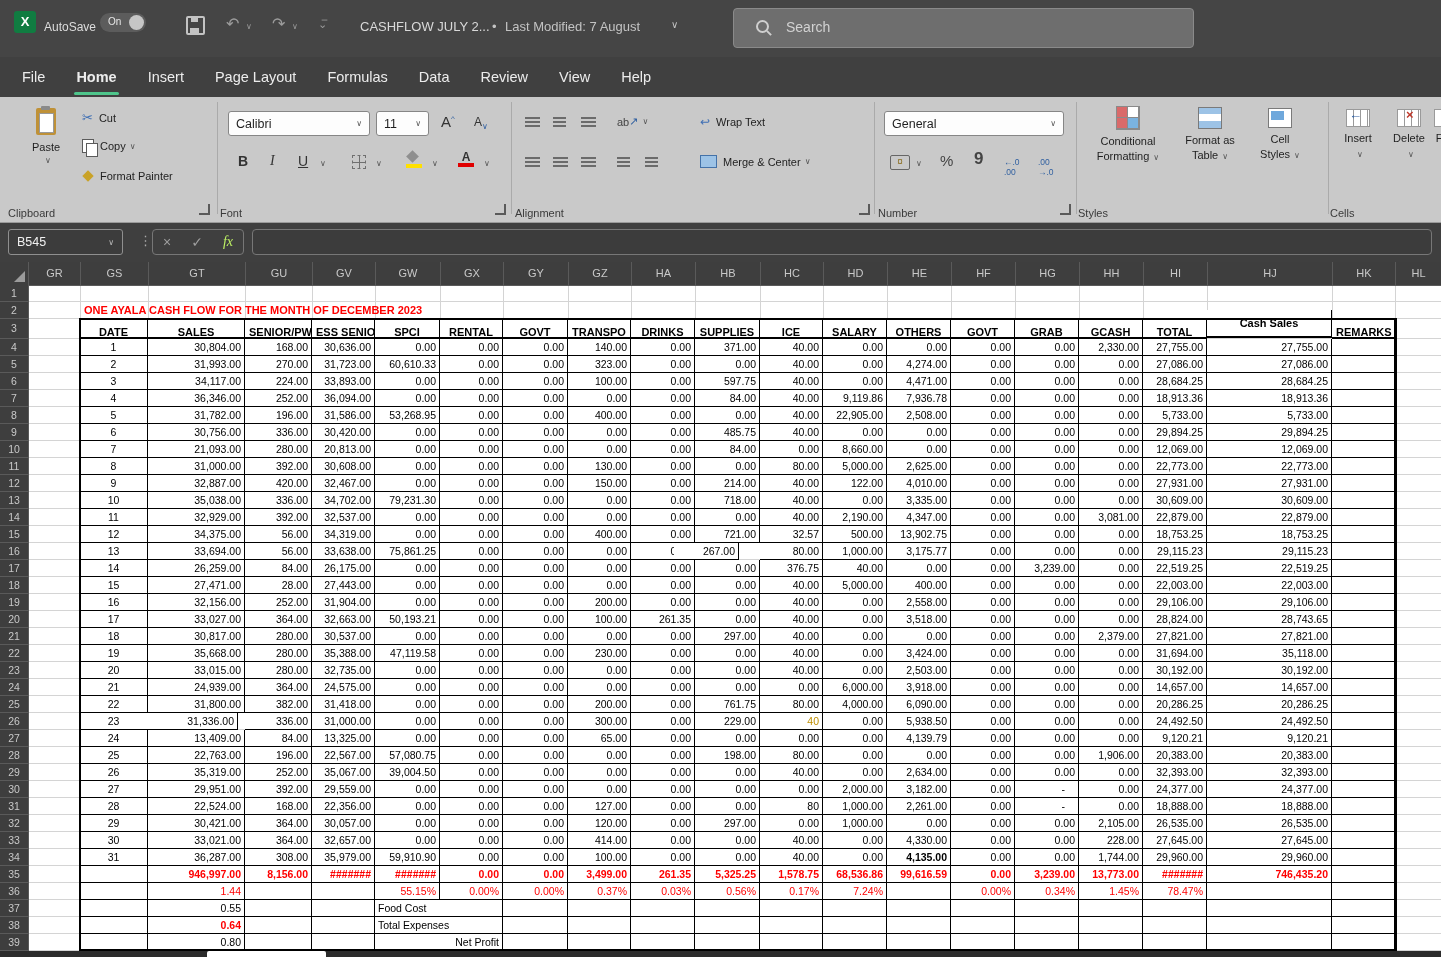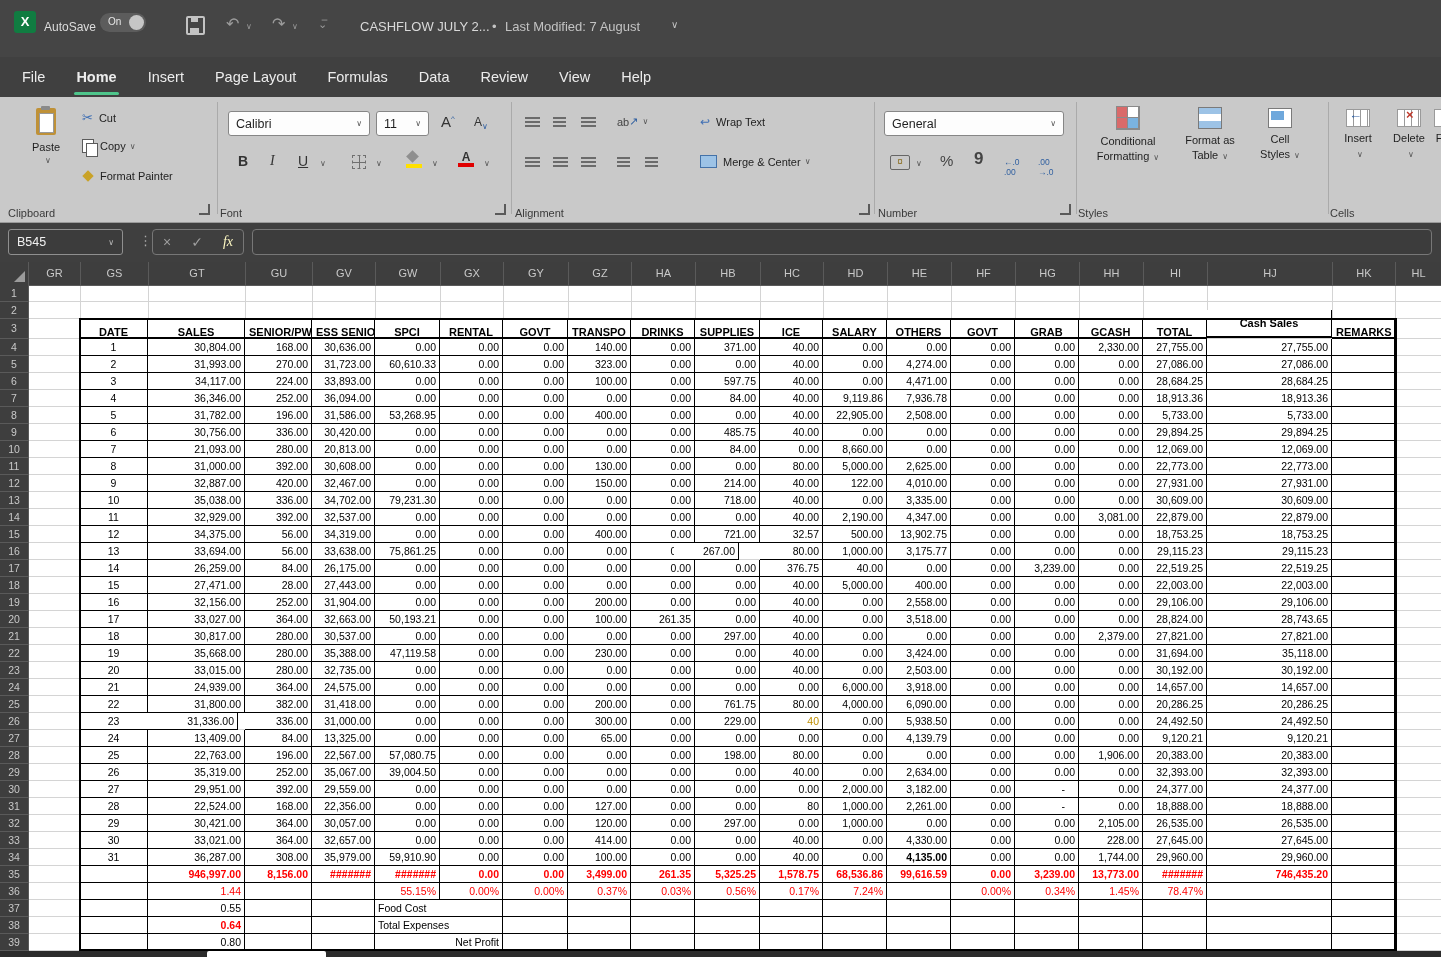--- a/index.html
+++ b/index.html
@@ -73,21 +73,21 @@
 .csi:before{content:"";position:absolute;left:2px;top:2px;width:13px;height:9px;background:#6fa8dc;}
 .grid4{position:relative;display:inline-block;width:22px;height:16px;border:1px solid #9a9a9a;background:repeating-linear-gradient(90deg,#fff 0 6px,#9a9a9a 6px 7px),repeating-linear-gradient(#fff 0 7px,#9a9a9a 7px 8px);}
 .ovl{position:absolute;left:2px;top:-3px;font-size:13px;font-weight:bold;}
 
 .fbar{position:absolute;left:0;top:223px;width:1441px;height:39px;background:#3f3f3f;}
 .nbox{position:absolute;left:8px;top:6px;width:115px;height:26px;background:#3c3c3c;border:1px solid #8f8f8f;border-radius:3px;color:#f0f0f0;font-size:12.5px;display:flex;align-items:center;justify-content:space-between;padding:0 8px;box-sizing:border-box;}
 .chd2{color:#b9b9b9;}
 .dots{position:absolute;left:139px;top:10px;color:#aaa;font-size:13px;}
 .fxgrp{position:absolute;left:152px;top:6px;width:92px;height:26px;border:1px solid #777;border-radius:4px;display:flex;align-items:center;justify-content:space-around;box-sizing:border-box;}
 .fxb{color:#9f9f9f;font-size:14px;}
-.fxb.fx{font-family:"Liberation Serif",serif;font-style:italic;color:#fef9c3;}
+.fxb.fx{font-family:"Liberation Serif",serif;font-style:italic;color:#bef264;}
 .finput{position:absolute;left:252px;top:6px;width:1180px;height:26px;background:#3c3c3c;border:1px solid #777;border-radius:4px;box-sizing:border-box;}
 
 #sheet{position:absolute;left:0;top:262px;width:1441px;height:689px;background:#fff;overflow:hidden;}
 .chd{box-sizing:border-box;color:#c9c9c9;font-size:11px;text-align:center;line-height:23px;border-left:1px solid #5a5a5a;background:#3e3e3e;}
 .rhd{box-sizing:border-box;color:#c9c9c9;font-size:10.5px;text-align:center;border-bottom:1px solid #5a5a5a;background:#3e3e3e;}
 .selall{box-sizing:border-box;background:#3e3e3e;}
 .selall:after{content:"";position:absolute;right:3px;bottom:3px;width:0;height:0;border-left:11px solid transparent;border-bottom:11px solid #9b9b9b;}
 .cel{box-sizing:border-box;background:#fff;border-right:1px solid #000;border-bottom:1px solid #000;font-size:10.5px;line-height:15px;color:#000;overflow:hidden;white-space:nowrap;padding:1px 3px 0 1px;}
 .num{text-align:right;}
 .ctr{text-align:center;padding-right:1px;}
@@ -119,20 +119,24 @@
     <div class="sv"></div>
     <span class="qat" style="left:226px;">↶</span>
     <span class="qch" style="left:246px;">∨</span>
     <span class="qat" style="left:272px;">↷</span>
     <span class="qch" style="left:292px;">∨</span>
     <span class="qat" style="left:318px;font-size:11px;top:18px;">⌄̅</span>
     <span class="doct">CASHFLOW  JULY 2...</span>
     <span class="modt" style="left:492px;">•</span>
     <span class="modt">Last Modified: 7 August</span>
     <span class="modt" style="left:671px;font-size:10px;">∨</span>
+    <div class="searchbox">
+      <span class="mag"></span>
+      <span class="stxt">Search</span>
+    </div>
   </div>
 
   <div class="menubar" id="menubar">
       <div class="mtab">File</div>
       <div class="mtab active">Home</div>
       <div class="mtab">Insert</div>
       <div class="mtab">Page Layout</div>
       <div class="mtab">Formulas</div>
       <div class="mtab">Data</div>
       <div class="mtab">Review</div>
@@ -409,20 +413,21 @@
       <div class="abs rhd" style="left:0;top:536px;width:28px;height:17px;line-height:16px;">31</div>
       <div class="abs rhd" style="left:0;top:553px;width:28px;height:17px;line-height:16px;">32</div>
       <div class="abs rhd" style="left:0;top:570px;width:28px;height:17px;line-height:16px;">33</div>
       <div class="abs rhd" style="left:0;top:587px;width:28px;height:17px;line-height:16px;">34</div>
       <div class="abs rhd" style="left:0;top:604px;width:28px;height:17px;line-height:16px;">35</div>
       <div class="abs rhd" style="left:0;top:621px;width:28px;height:17px;line-height:16px;">36</div>
       <div class="abs rhd" style="left:0;top:638px;width:28px;height:17px;line-height:16px;">37</div>
       <div class="abs rhd" style="left:0;top:655px;width:28px;height:17px;line-height:16px;">38</div>
       <div class="abs rhd" style="left:0;top:672px;width:28px;height:17px;line-height:16px;">39</div>
       <div class="abs" style="left:28px;top:23px;width:1px;height:666px;background:#5a5a5a;"></div>
+      <div class="abs ttl" style="left:84px;top:40px;height:17px;">ONE AYALA CASH FLOW FOR THE MONTH OF DECEMBER 2023</div>
       <div class="abs cel hdr" style="left:80px;top:57px;width:68px;height:20px;">DATE</div>
       <div class="abs cel hdr" style="left:148px;top:57px;width:97px;height:20px;">SALES</div>
       <div class="abs cel hdr" style="left:245px;top:57px;width:67px;height:20px;">SENIOR/PW</div>
       <div class="abs cel hdr" style="left:312px;top:57px;width:63px;height:20px;">ESS SENIO</div>
       <div class="abs cel hdr" style="left:375px;top:57px;width:65px;height:20px;">SPCI</div>
       <div class="abs cel hdr" style="left:440px;top:57px;width:63px;height:20px;">RENTAL</div>
       <div class="abs cel hdr" style="left:503px;top:57px;width:65px;height:20px;">GOVT</div>
       <div class="abs cel hdr" style="left:568px;top:57px;width:63px;height:20px;">TRANSPO</div>
       <div class="abs cel hdr" style="left:631px;top:57px;width:64px;height:20px;">DRINKS</div>
       <div class="abs cel hdr" style="left:695px;top:57px;width:65px;height:20px;">SUPPLIES</div>

